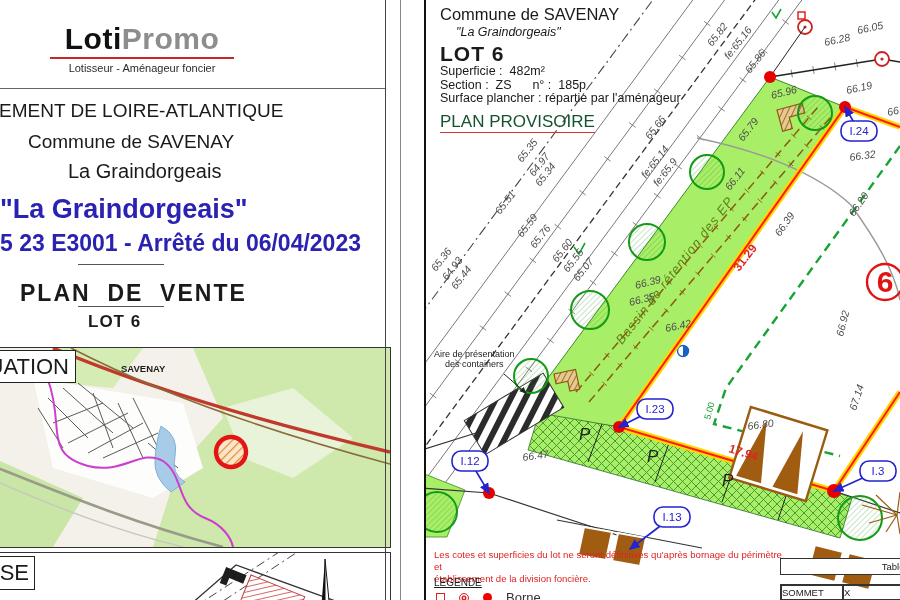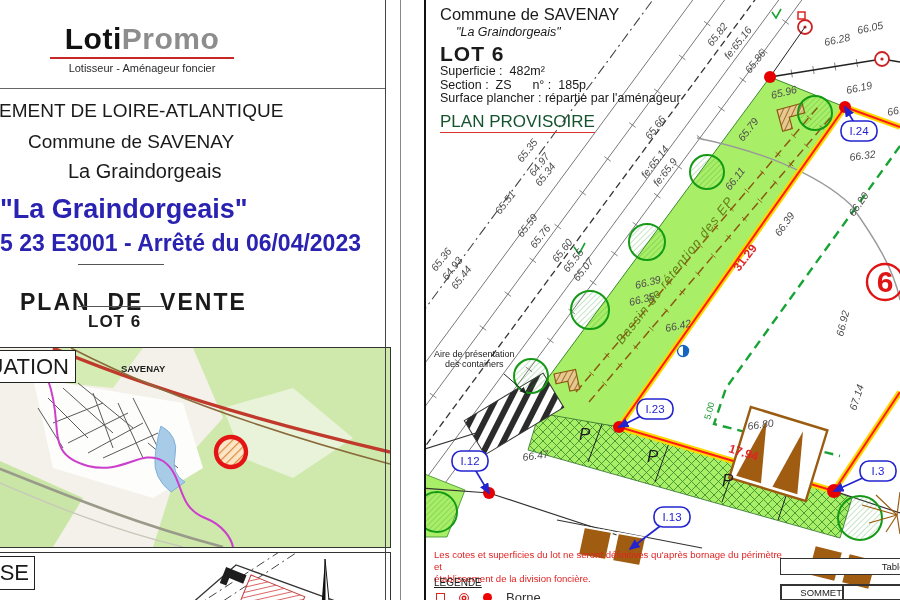--- a/index.html
+++ b/index.html
@@ -14,21 +14,21 @@
   #logo-text .b{color:#111;} #logo-text .g{color:#8d8d8d;}
   #logo-rule{height:2px;background:#c62828;margin:1px 8px 3px 8px;}
   #logo-tag{font-size:11px;color:#2b2b2b;text-align:center;}
   #logo-divider{left:0;top:88px;width:385px;height:0;border-top:1.5px solid #666;}
   #dept-line{left:-26px;top:100px;font-size:19px;white-space:pre;}
   #commune-line{left:28px;top:131px;font-size:19px;}
   #place-line{left:68px;top:160px;font-size:20px;}
   #blue-title{left:0px;top:194px;font-size:27px;font-weight:bold;color:#2a22b0;}
   #ref-line{left:0px;top:230px;font-size:23px;font-weight:bold;color:#2a22b0;white-space:pre;}
   .mini-rule{left:78px;width:86px;height:0;border-top:1.2px solid #555;}
-  #doc-type{left:20px;top:289px;font-size:23px;font-weight:bold;letter-spacing:2px;white-space:pre;}
+  #doc-type{left:20px;top:280px;font-size:23px;font-weight:bold;letter-spacing:2px;white-space:pre;}
   #lot-line{left:88px;top:312px;font-size:17px;font-weight:bold;letter-spacing:1px;}
   #map-box{left:-8px;top:347px;width:397px;height:199px;border:1.6px solid #333;background:#f2efe9;}
   #situation-label{left:-40px;top:350px;width:108px;height:31px;background:#fff;border:1.5px solid #222;
      font-size:22px;line-height:31px;text-align:right;padding-right:6px;}
   #masse-box{left:-8px;top:552px;width:397px;height:60px;border:1.6px solid #333;background:#fff;}
   #masse-label{left:-30px;top:556px;width:58px;height:32px;background:#fff;border:1.5px solid #222;
      font-size:22px;line-height:32px;text-align:right;padding-right:5px;}
   
   #right-page{left:424px;top:0;width:476px;height:600px;background:#fff;border-left:2px solid #111;}
   #rp-head{left:14px;top:6px;line-height:1.05;}
@@ -50,21 +50,21 @@
   #plan-note{left:8px;top:549px;font-size:9.6px;color:#e02424;line-height:1.25;width:350px;}
   #legend-title{left:8px;top:577px;font-size:10px;text-decoration:underline;}
   #legend-row{left:10px;top:590px;font-size:13px;color:#333;display:flex;align-items:center;gap:14px;}
   .lg-sq{width:7px;height:7px;border:1.6px solid #d22;display:inline-block;}
   .lg-cc{width:8px;height:8px;border:1.6px solid #d22;border-radius:50%;display:inline-block;
          box-shadow:inset 0 0 0 1.5px #fff, inset 0 0 0 3px #d22;}
   .lg-dot{width:9px;height:9px;background:#e00;border-radius:50%;display:inline-block;}
   #coord-table{left:354px;top:558px;width:150px;font-size:9.5px;color:#222;}
   #coord-title{border:1px solid #333;background:#fff;height:15px;line-height:15px;text-align:right;padding-right:6px;}
   #coord-grid{margin-top:9px;border:1px solid #333;display:grid;grid-template-columns:62px 88px;}
-  #coord-grid div{border:0.8px solid #333;text-align:right;height:13px;line-height:13px;}
+  #coord-grid div{border:0.8px solid #333;text-align:left;height:13px;line-height:13px;}
 </style>
 </head>
 <body>
 
 <div id="stage">
 
   <div id="left-page" class="abs">
     <div id="logo-wrap" class="abs">
       <div id="logo-text"><span class="b">Loti</span><span class="g">Promo</span></div>
       <div id="logo-rule"></div>

